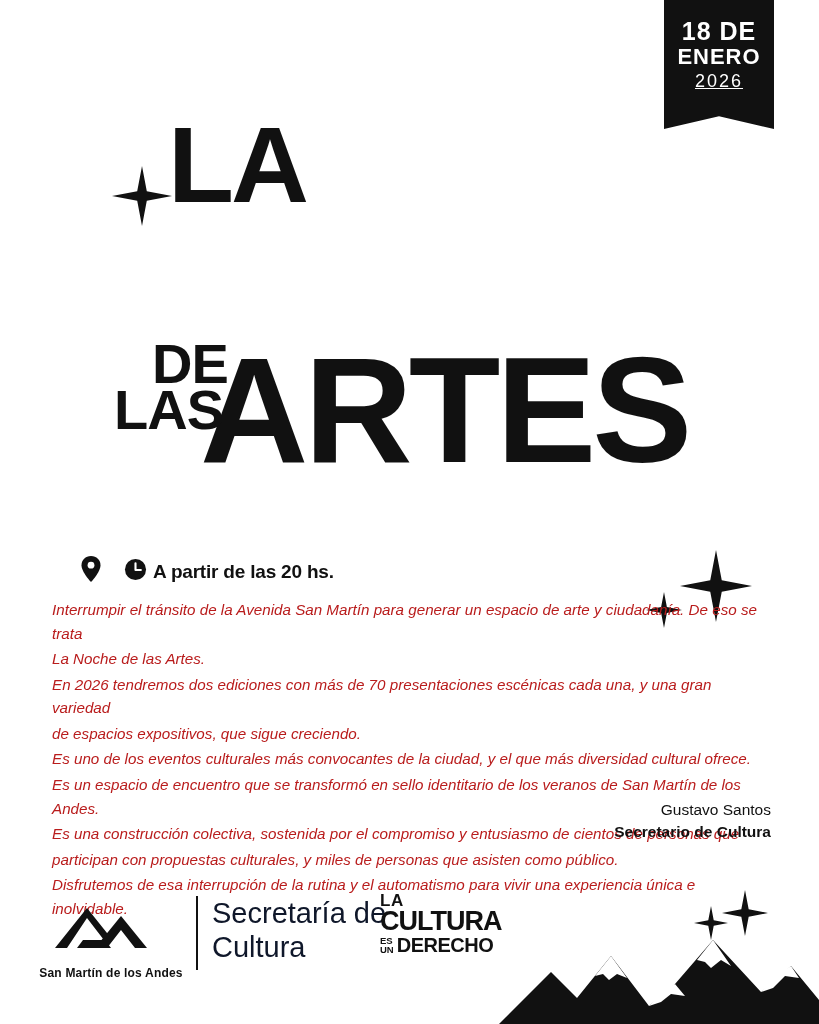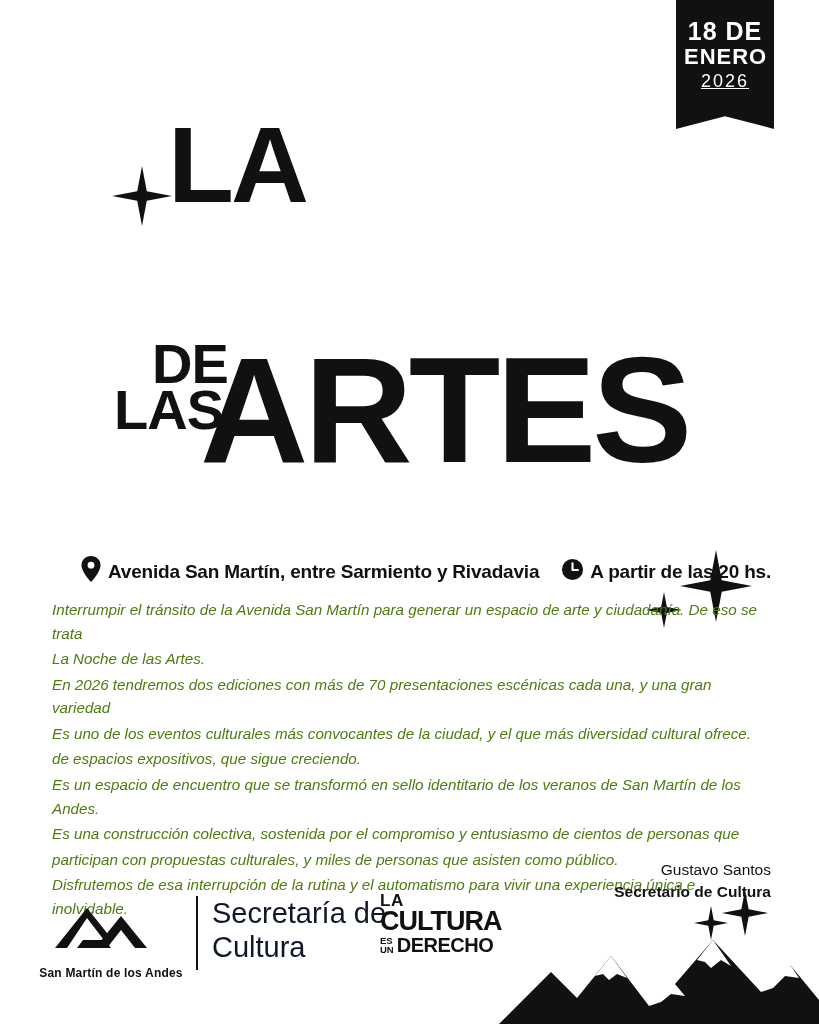--- a/index.html
+++ b/index.html
@@ -14,21 +14,21 @@
     overflow: hidden;
     font-family: "Liberation Sans", sans-serif;
     color: #111111;
   }
 
   
   .date-ribbon {
     position: absolute;
     top: 0;
     right: 45px;
-    width: 98px;
+    width: 110px;
     background: #111111;
     color: #ffffff;
     padding: 18px 8px 0 8px;
     text-align: center;
     box-sizing: border-box;
   }
   .date-ribbon .day {
     font-size: 25px;
     font-weight: bold;
     letter-spacing: 1px;
@@ -140,29 +140,29 @@
 
   
   .body-copy {
     position: absolute;
     left: 52px;
     top: 598px;
     width: 720px;
     font-size: 15.2px;
     font-style: italic;
     line-height: 1.55;
-    color: #4d7c0f;
+    color: #b91c1c;
   }
   .body-copy p { margin: 0 0 2px 0; }
 
   
   .signature {
     position: absolute;
     right: 48px;
-    top: 859px;
+    top: 799px;
     text-align: right;
     font-size: 15.5px;
     line-height: 1.4;
   }
   .signature .role { font-weight: bold; }
 
   
   .footer {
     position: absolute;
     left: 0;
@@ -252,37 +252,36 @@
   <div class="sparkle sp3"></div>
 </div>
 
 <div class="info-line">
   <span class="icon-pin">
     <svg width="22" height="26" viewBox="0 0 22 26" aria-hidden="true">
       <path d="M11 0C5.5 0 1.5 4 1.5 9.2 1.5 16 11 26 11 26s9.5-10 9.5-16.8C20.5 4 16.5 0 11 0z" fill="#111111"></path>
       <circle cx="11" cy="9.2" r="3.4" fill="#ffffff"></circle>
     </svg>
   </span>
-  <span>Avenida San Martín, entre Sarmiento y Rivadavia</span>
   <span class="gap"></span>
   <span class="icon-clock">
     <svg width="23" height="23" viewBox="0 0 24 24" aria-hidden="true">
       <circle cx="12" cy="12" r="11" fill="#111111"></circle>
       <path d="M12 5.5v7h5.6" stroke="#ffffff" stroke-width="2.2" fill="none" stroke-linecap="round" stroke-linejoin="round"></path>
     </svg>
   </span>
   <span>A partir de las 20 hs.</span>
 </div>
 
 <div class="body-copy">
   <p>Interrumpir el tránsito de la Avenida San Martín para generar un espacio de arte y ciudadanía. De eso se trata</p>
   <p>La Noche de las Artes.</p>
   <p>En 2026 tendremos dos ediciones con más de 70 presentaciones escénicas cada una, y una gran variedad</p>
+  <p>de espacios expositivos, que sigue creciendo.</p>
   <p>Es uno de los eventos culturales más convocantes de la ciudad, y el que más diversidad cultural ofrece.</p>
-  <p>de espacios expositivos, que sigue creciendo.</p>
   <p>Es un espacio de encuentro que se transformó en sello identitario de los veranos de San Martín de los Andes.</p>
   <p>Es una construcción colectiva, sostenida por el compromiso y entusiasmo de cientos de personas que</p>
   <p>participan con propuestas culturales, y miles de personas que asisten como público.</p>
   <p>Disfrutemos de esa interrupción de la rutina y el automatismo para vivir una experiencia única e inolvidable.</p>
 </div>
 
 <div class="signature">
   <div class="name">Gustavo Santos</div>
   <div class="role">Secretario de Cultura</div>
 </div>

